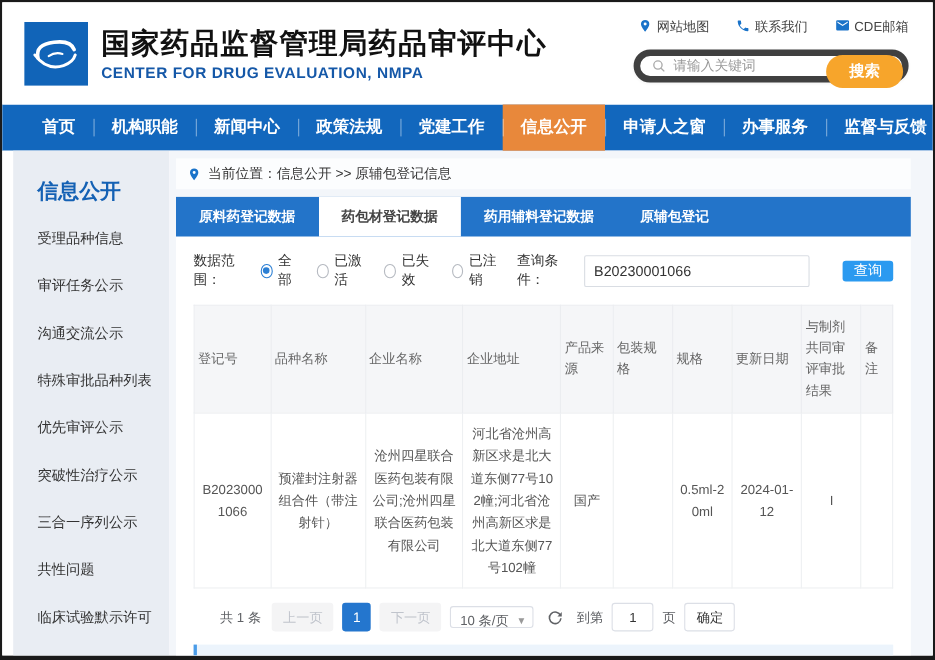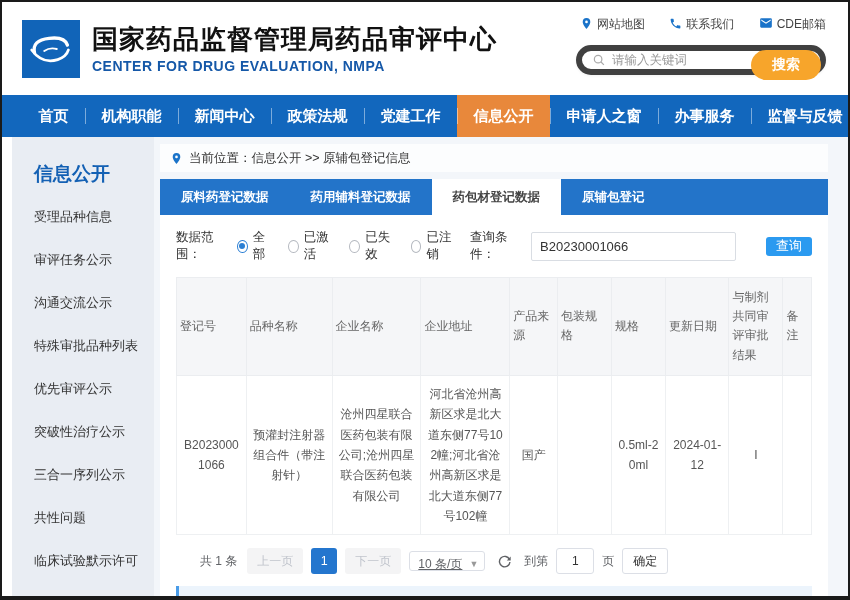--- a/index.html
+++ b/index.html
@@ -68,21 +68,21 @@
   .data-table td { border:1px solid #eef0f2; text-align:center; padding:8px 4px; height:116px;
                    line-height:1.7; word-break:break-all; }
 
   .pagination { display:flex; align-items:center; gap:8px; margin:13px 16px 0 16px; font-size:12px; color:#606266; }
   .pg-total { margin-right:2px;margin-left:24px; }
   .pg-btn { height:26px; padding:0 10px; background:#f4f4f5; color:#c0c4cc; border:0; border-radius:3px;
             font-size:12px; line-height:26px; cursor:not-allowed; }
   .pg-current { min-width:26px; height:26px; background:#2476ce; color:#fff; border-radius:3px;
                 text-align:center; line-height:26px; font-size:12.5px; cursor:pointer; }
   .pg-size { position:relative; height:20px; border:1px solid #dcdfe6; border-radius:3px; background:#fff;
-             padding:0 22px 0 8px; line-height:24px; cursor:pointer; color:#606266;text-decoration:underline; }
+             padding:0 22px 0 8px; line-height:24px; cursor:pointer; color:#606266; }
   .pg-size .chev { position:absolute; right:6px; top:0; line-height:24px; font-size:9px; color:#999; }
   .pg-refresh { display:flex; align-items:center; margin:0 4px; cursor:pointer; }
   .pg-goto-input { width:38px; height:26px; border:1px solid #dcdfe6; border-radius:3px; text-align:center;
                    font-size:12px; color:#333; outline:none;
                    font-family:"Liberation Sans","DejaVu Sans",sans-serif; }
   .pg-confirm { height:26px; padding:0 10px; background:#fff; border:1px solid #dcdfe6; border-radius:3px;
                 font-size:12px; color:#333; cursor:pointer; }
 
   .notes { margin:12px 16px 12px 16px; background:#ecf4fc; border-left:3px solid #4a9ce8;
            padding:8px 14px 9px 14px; font-size:12px; color:#555; line-height:1.8; }
@@ -180,22 +180,22 @@
               <path d="M12 2a7 7 0 0 0-7 7c0 5.2 7 13 7 13s7-7.8 7-13a7 7 0 0 0-7-7zm0 9.5A2.5 2.5 0 1 1 12 6.5a2.5 2.5 0 0 1 0 5z"></path>
             </svg>
         </span>
         <span>当前位置：信息公开 &gt;&gt; 原辅包登记信息</span>
       </div>
 
       <div class="panel">
 
         <div class="tabs">
           <div class="tab">原料药登记数据</div>
+          <div class="tab active">药包材登记数据</div>
           <div class="tab">药用辅料登记数据</div>
-          <div class="tab active">药包材登记数据</div>
           <div class="tab">原辅包登记</div>
         </div>
 
         <div class="filter-row">
           <span>数据范围：</span>
           <div class="radio-group">
             <span class="radio checked">
               <span class="radio-circle"></span>
               <span>全部</span>
             </span>

